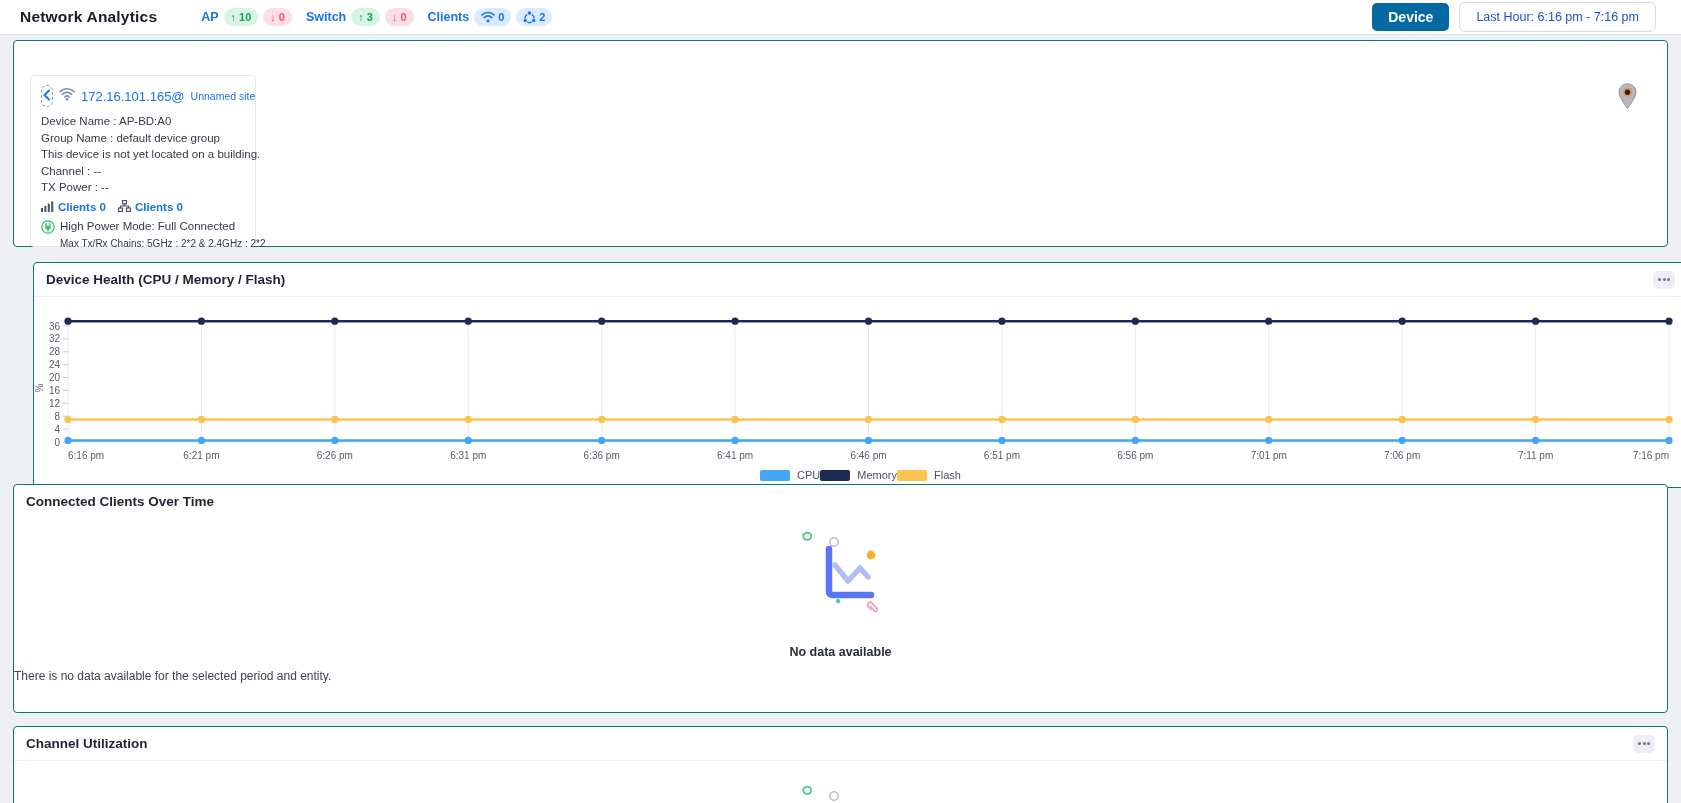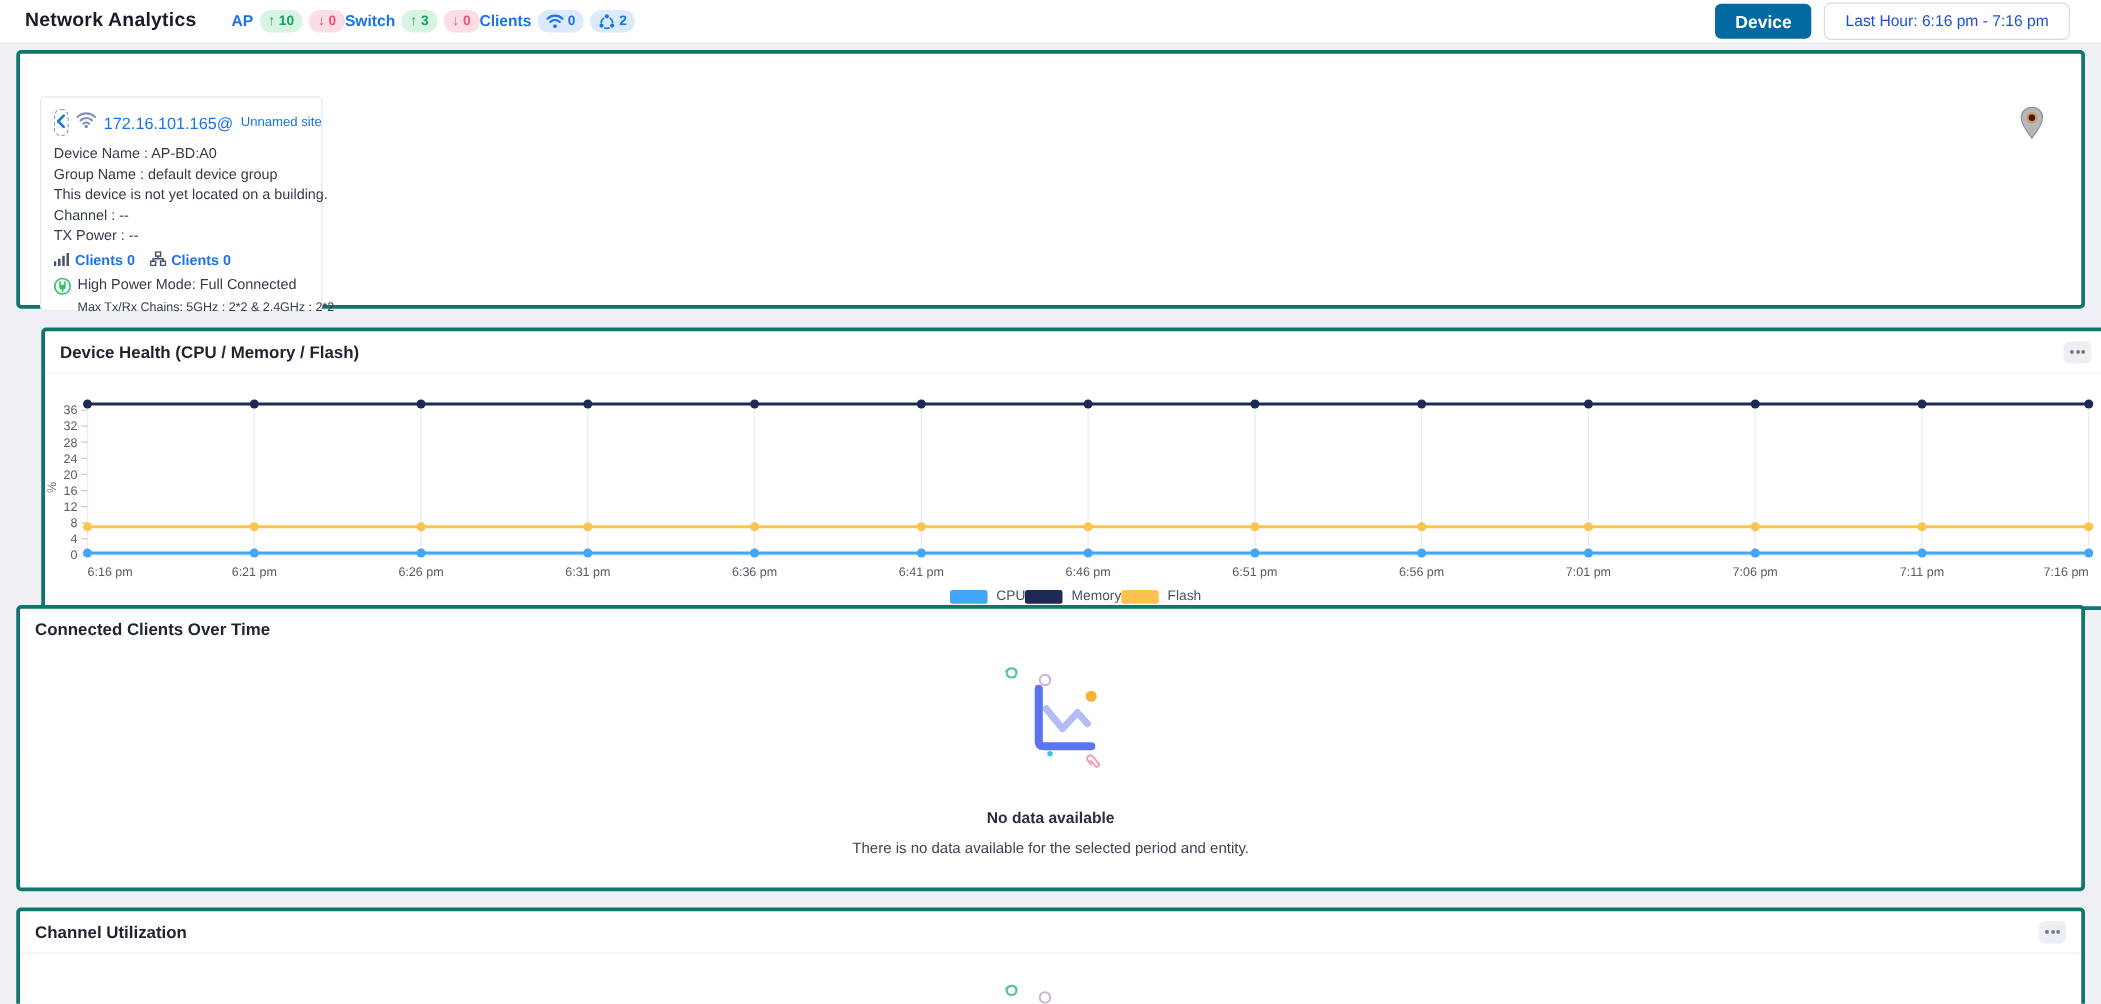--- a/index.html
+++ b/index.html
@@ -8,35 +8,35 @@
     background:#eef0f4;
     font-family:"Liberation Sans",sans-serif;
     color:#333b49;
     position:relative;
   }
   .page{position:relative;width:1681px;height:601px;}
 
   
   .topbar{position:absolute;left:0;top:0;width:1681px;height:34px;background:#fff;border-bottom:1px solid #e3e7ed;display:flex;align-items:center;}
   .topbar-title{font-size:15.5px;font-weight:bold;color:#171c26;margin-left:20px;letter-spacing:.2px;}
-  .stats{display:flex;align-items:flex-end;margin-left:28px;}
+  .stats{display:flex;align-items:flex-end;margin-left:44px;gap:14px;}
   .stat-group{display:flex;align-items:center;gap:5px;}
   .stat-label{color:#1a73e8;font-size:12.5px;font-weight:bold;}
   .badge{display:inline-flex;align-items:center;gap:3px;height:18px;padding:0 7px;border-radius:10px;font-size:11px;font-weight:bold;cursor:pointer;}
   .badge-up{background:#d7f3e1;color:#12a65c;}
   .badge-down{background:#fbdde5;color:#e9536f;}
   .badge-blue{background:#dbeafd;color:#1a73e8;}
   .badge .arrow{font-size:11px;line-height:1;}
   .badge svg{display:block;}
   .topbar-right{margin-left:auto;display:flex;align-items:center;gap:10px;margin-right:25px;}
   .device-btn{background:#0369a1;color:#fff;border:none;border-radius:5px;height:28px;padding:0 16px;font-size:14px;font-weight:bold;font-family:Liberation Sans, sans-serif;cursor:pointer;}
   .time-box{height:28px;border:1px solid #d6dbe3;border-radius:6px;background:#fff;display:flex;align-items:center;padding:0 16px;font-size:12.5px;color:#1d4ed8;cursor:pointer;}
 
   
-  .card{position:absolute;left:13px;width:1655px;background:#fff;border:3px solid #0f766e;border-radius:4px;box-sizing:border-box;}
+  .card{position:absolute;left:13px;width:1655px;background:#fff;border:1px solid #0f766e;border-radius:4px;box-sizing:border-box;}
   .card-header{height:33px;display:flex;align-items:center;padding:0 12px;}
   .card-title{font-size:13.5px;font-weight:bold;color:#1f2430;}
   .more-btn{margin-left:auto;width:22px;height:18px;background:#edeff3;border:none;border-radius:5px;display:flex;align-items:center;justify-content:center;gap:1.5px;cursor:pointer;padding:0;}
   .more-btn i{width:3px;height:3px;border-radius:50%;background:#6b7688;display:block;}
   .divider{height:1px;background:#eceff3;}
 
   
   #card-overview{top:40px;height:207px;}
   .device-info{position:absolute;left:16px;top:34px;width:226px;height:172px;border:1px solid #e4e8ee;border-radius:4px;background:#fff;padding:9px 10px;box-sizing:border-box;}
   .dev-row1{display:flex;align-items:center;gap:6px;margin-bottom:8px;}
@@ -55,21 +55,21 @@
   #health-chart{position:absolute;left:0;top:40px;}
   .legend{position:absolute;left:0;top:206px;width:100%;display:flex;justify-content:center;align-items:center;}
   .legend-item{display:flex;align-items:center;gap:7px;cursor:pointer;}
   .legend-swatch{width:30px;height:11px;border-radius:2px;display:block;}
   .legend-label{font-size:11px;color:#4a5160;}
 
   
   #card-clients{top:484px;height:229px;}
   .empty-illustration{position:absolute;left:777px;top:36px;}
   .empty-title{position:absolute;top:160px;width:100%;text-align:center;font-size:12.5px;font-weight:bold;color:#272e3e;}
-  .empty-msg{position:absolute;top:184px;width:100%;text-align:center;font-size:12px;color:#3d4554;}
+  .empty-msg{position:absolute;top:184px;width:100%;font-size:12px;color:#3d4554;}
 
   
   #card-channel{top:726px;height:200px;}
   .partial-illu{position:absolute;left:777px;top:48px;}
 
   .nowrap{white-space:nowrap;}
 </style>
 </head>
 <body>
 

